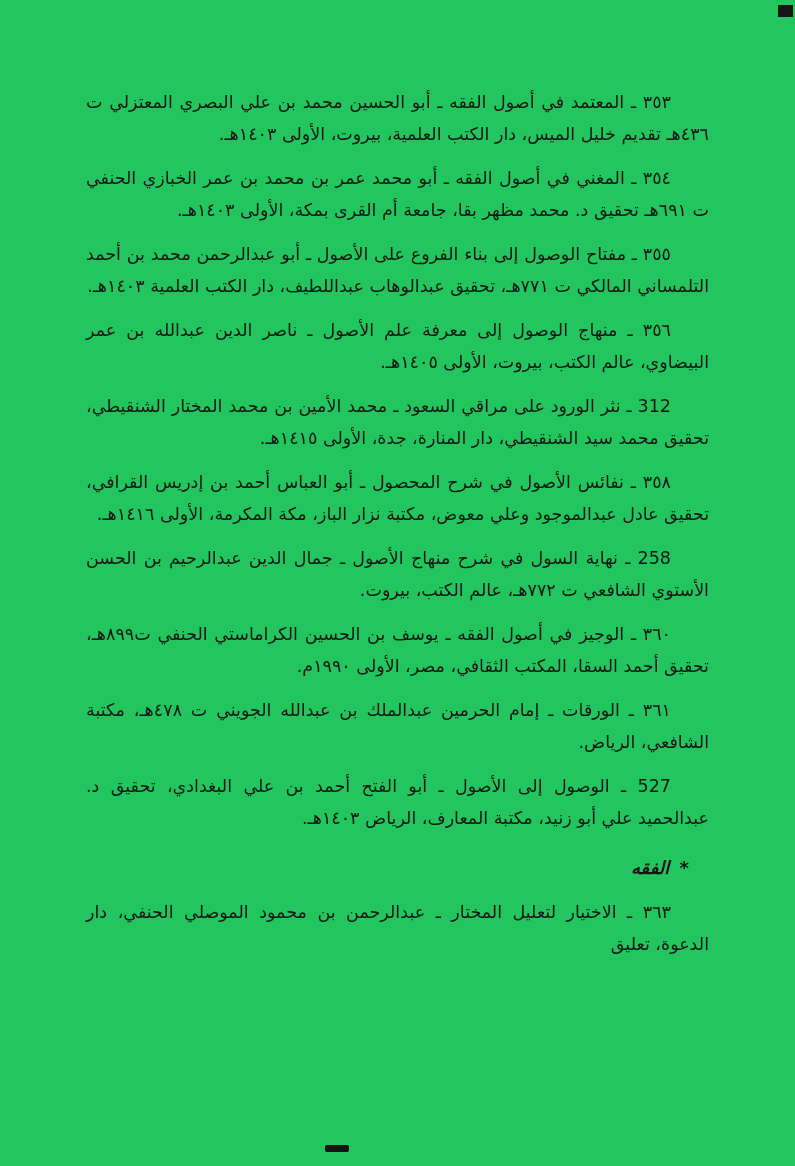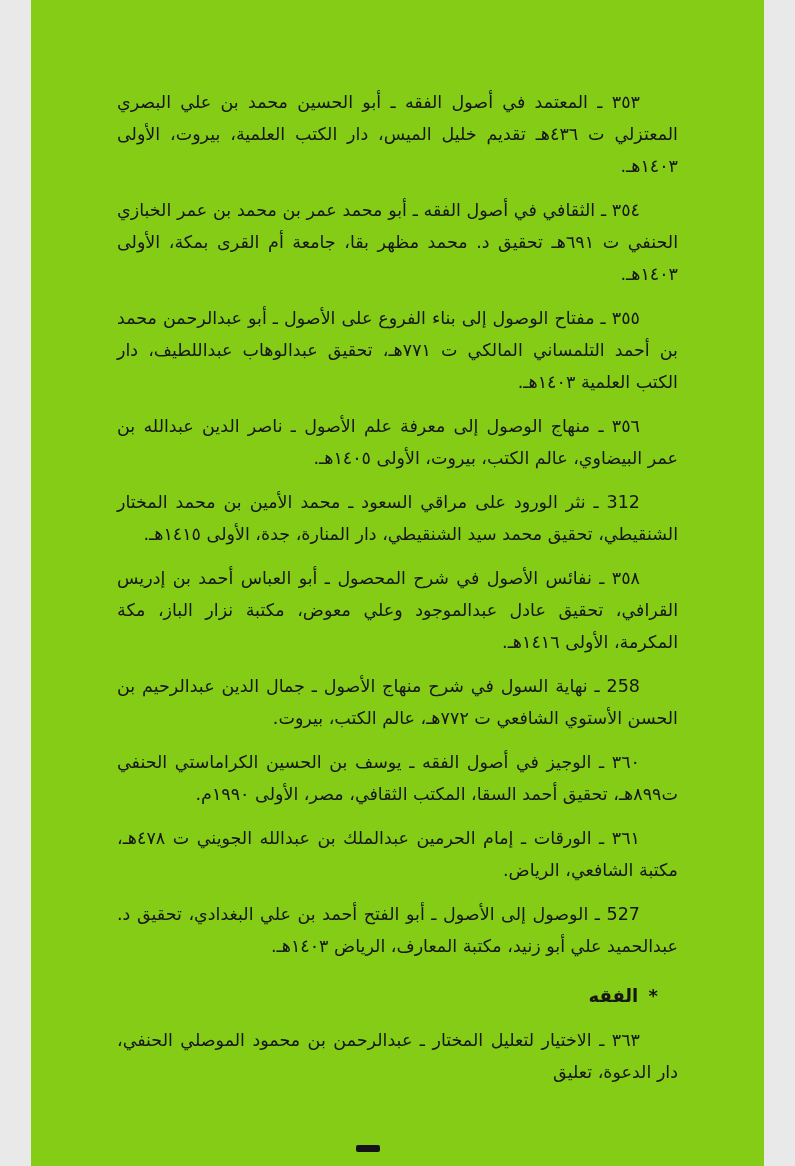--- a/index.html
+++ b/index.html
@@ -3,24 +3,24 @@
 <meta charset="utf-8">
 <style>
   html, body {
     margin: 0;
     padding: 0;
     background: #e9e9e9;
     font-family: "DejaVu Sans", sans-serif;
   }
   .page {
     position: relative;
-    width: 733px;
+    width: 795px;
     height: 1166px;
     margin: 0 auto;
-    background: #84cc16;
+    background: #22c55e;
     overflow: hidden;
     direction: rtl;
     color: #161616;
   }
   .content {
     position: absolute;
     top: 86px;
     right: 86px;
     left: 86px;
   }
@@ -30,20 +30,21 @@
     line-height: 32px;
     text-align: justify;
     text-indent: 38px;
   }
   p.heading {
     margin: 18px 0 12px 0;
     font-size: 18px;
     line-height: 32px;
     font-weight: bold;
     text-indent: 20px;
+    font-style: italic;
   }
   .heading .marker {
     font-weight: bold;
     padding-left: 4px;
   }
   .page-number {
     position: absolute;
     top: 1026px;
     left: 0;
     right: 0;
@@ -73,21 +74,21 @@
 <body>
 
 <div class="page">
 
   <div class="artifact corner-top-right"></div>
 
   <div class="content">
 
     <p class="entry"><span>٣٥٣</span> <span>ـ</span> <span>المعتمد في أصول الفقه ـ أبو الحسين محمد بن علي البصري المعتزلي ت ٤٣٦هـ تقديم خليل الميس، دار الكتب العلمية، بيروت، الأولى ١٤٠٣هـ.</span></p>
 
-    <p class="entry"><span>٣٥٤</span> <span>ـ</span> <span>الثقافي في أصول الفقه ـ أبو محمد عمر بن محمد بن عمر الخبازي الحنفي ت ٦٩١هـ تحقيق د. محمد مظهر بقا، جامعة أم القرى بمكة، الأولى ١٤٠٣هـ.</span></p>
+    <p class="entry"><span>٣٥٤</span> <span>ـ</span> <span>المغني في أصول الفقه ـ أبو محمد عمر بن محمد بن عمر الخبازي الحنفي ت ٦٩١هـ تحقيق د. محمد مظهر بقا، جامعة أم القرى بمكة، الأولى ١٤٠٣هـ.</span></p>
 
     <p class="entry"><span>٣٥٥</span> <span>ـ</span> <span>مفتاح الوصول إلى بناء الفروع على الأصول ـ أبو عبدالرحمن محمد بن أحمد التلمساني المالكي ت ٧٧١هـ، تحقيق عبدالوهاب عبداللطيف، دار الكتب العلمية ١٤٠٣هـ.</span></p>
 
     <p class="entry"><span>٣٥٦</span> <span>ـ</span> <span>منهاج الوصول إلى معرفة علم الأصول ـ ناصر الدين عبدالله بن عمر البيضاوي، عالم الكتب، بيروت، الأولى ١٤٠٥هـ.</span></p>
 
     <p class="entry"><span>312</span> <span>ـ</span> <span>نثر الورود على مراقي السعود ـ محمد الأمين بن محمد المختار الشنقيطي، تحقيق محمد سيد الشنقيطي، دار المنارة، جدة، الأولى ١٤١٥هـ.</span></p>
 
     <p class="entry"><span>٣٥٨</span> <span>ـ</span> <span>نفائس الأصول في شرح المحصول ـ أبو العباس أحمد بن إدريس القرافي، تحقيق عادل عبدالموجود وعلي معوض، مكتبة نزار الباز، مكة المكرمة، الأولى ١٤١٦هـ.</span></p>
 
     <p class="entry"><span>258</span> <span>ـ</span> <span>نهاية السول في شرح منهاج الأصول ـ جمال الدين عبدالرحيم بن الحسن الأستوي الشافعي ت ٧٧٢هـ، عالم الكتب، بيروت.</span></p>

